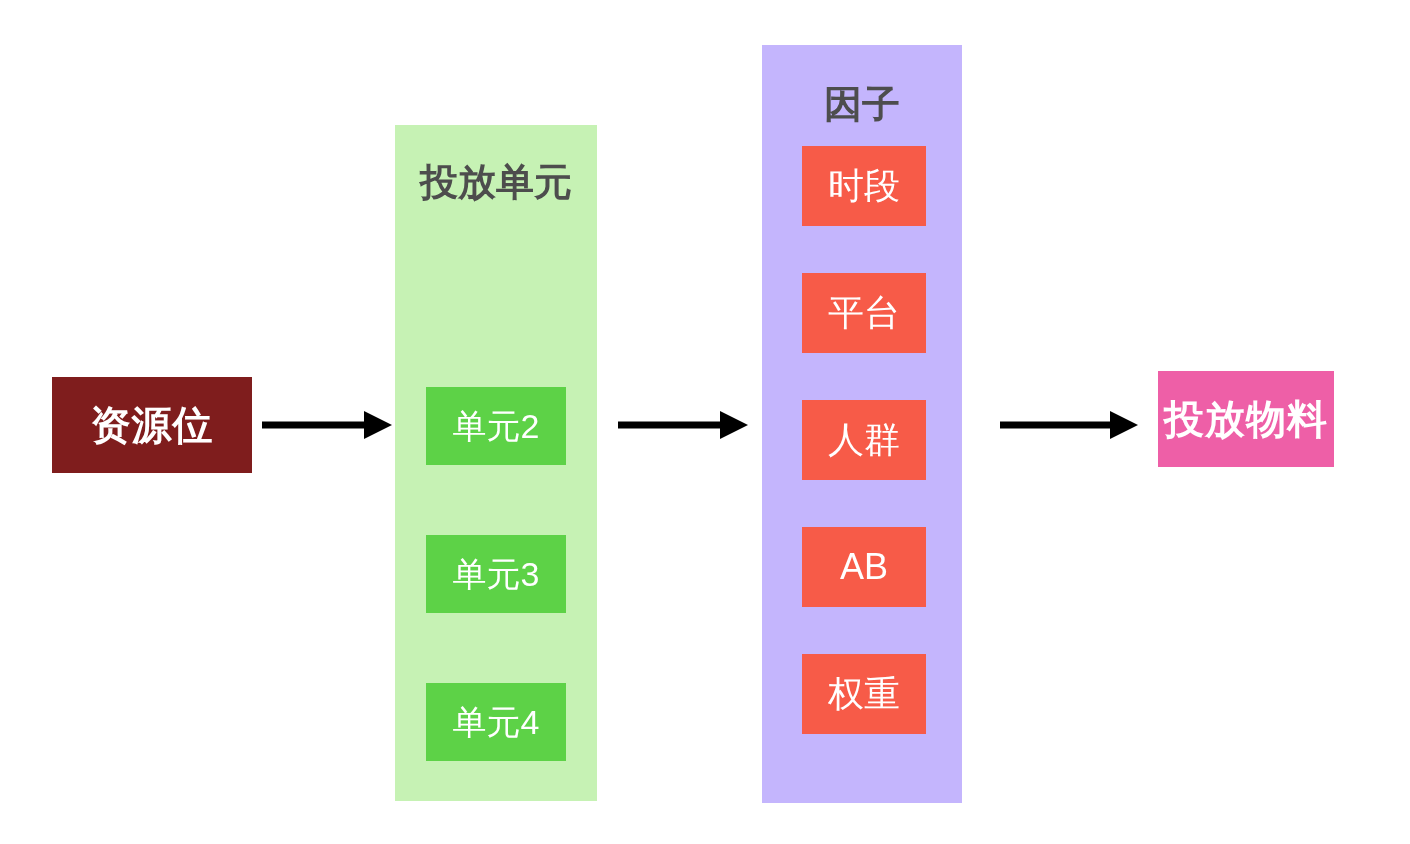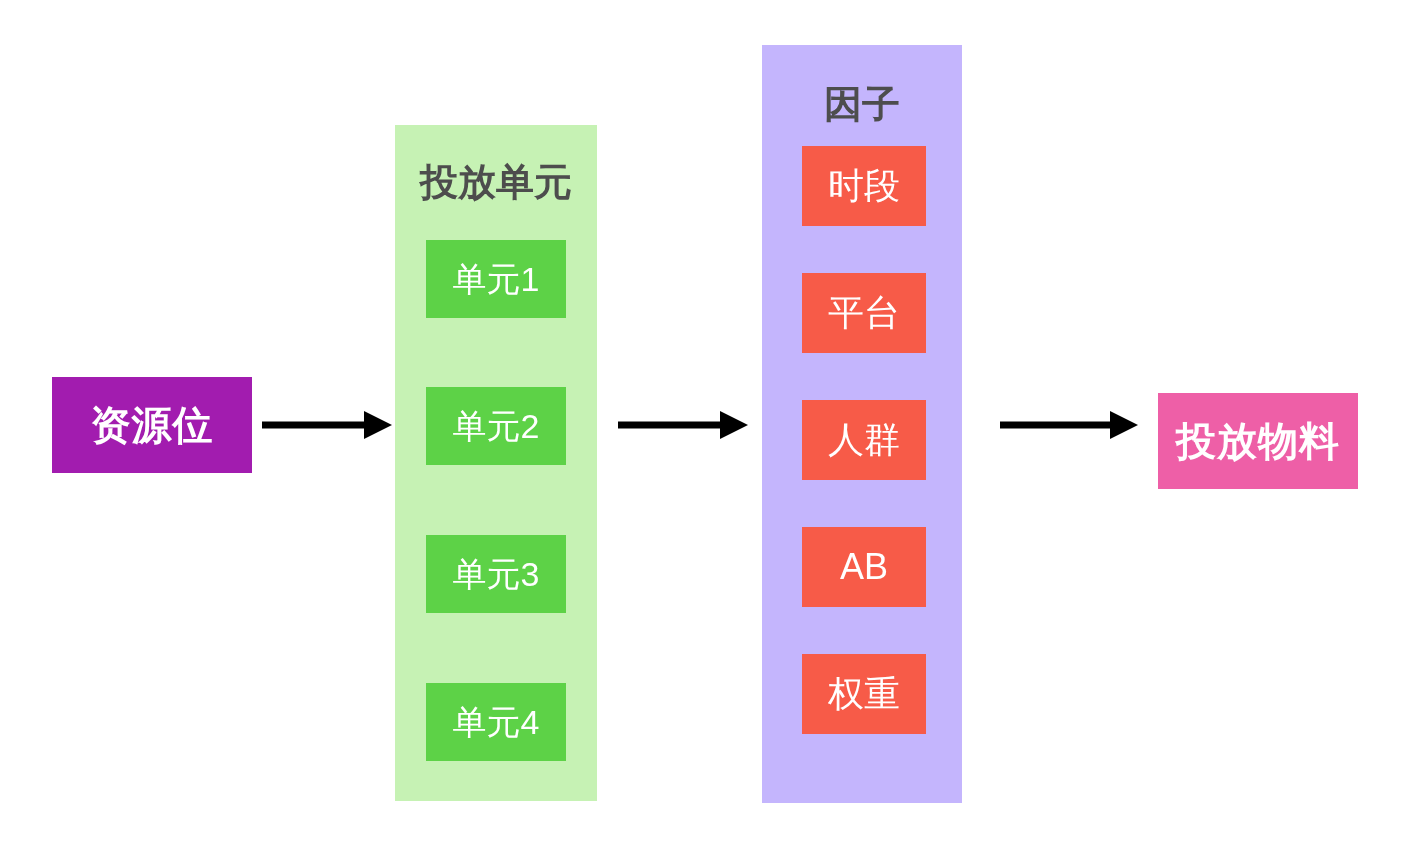--- a/index.html
+++ b/index.html
@@ -29,26 +29,26 @@
     font-weight: bold;
     letter-spacing: 1px;
     line-height: 1;
     white-space: nowrap;
   }
   #source-box {
     left: 52px;
     top: 377px;
     width: 200px;
     height: 96px;
-    background: #a21caf;
+    background: #7f1d1d;
   }
   #material-box {
     left: 1158px;
-    top: 393px;
-    width: 200px;
+    top: 371px;
+    width: 176px;
     height: 96px;
     background: #ee5fa7;
   }
 
   
   .group {
     position: absolute;
     box-sizing: border-box;
   }
   .group-title {
@@ -139,23 +139,20 @@
   <div id="arrow-1" class="arrow">
     <svg width="132" height="40" viewBox="0 0 132 40" xmlns="http://www.w3.org/2000/svg">
       <line x1="2" y1="20" x2="108" y2="20" stroke="#000000" stroke-width="7"></line>
       <polygon points="104,6 132,20 104,34" fill="#000000"></polygon>
     </svg>
   </div>
 
   <div id="unit-group" class="group">
     <div class="group-title">投放单元</div>
 
-    <div class="chip unit-chip i0">
-      <span>单元1</span>
-    </div>
     <div class="chip unit-chip i1">
       <span>单元2</span>
     </div>
     <div class="chip unit-chip i2">
       <span>单元3</span>
     </div>
     <div class="chip unit-chip i3">
       <span>单元4</span>
     </div>
   </div>

